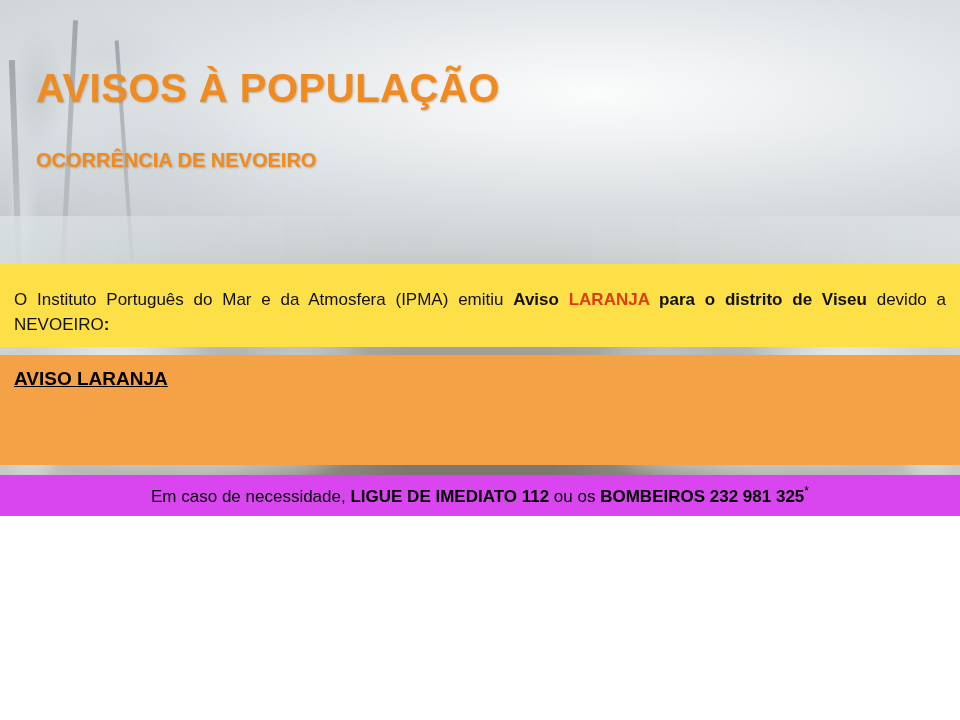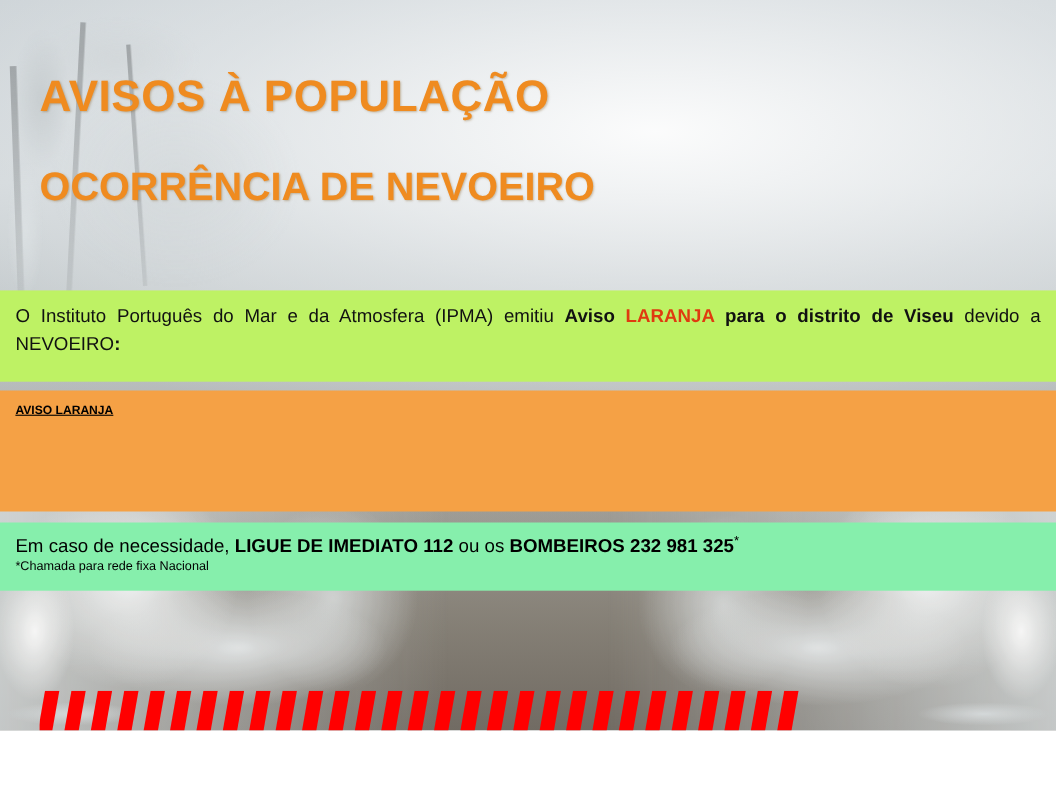--- a/index.html
+++ b/index.html
@@ -6,21 +6,21 @@
     margin: 0;
     padding: 0;
     background: #ffffff;
   }
   body {
     font-family: "Liberation Sans", sans-serif;
   }
   #poster {
     position: relative;
     width: 960px;
-    height: 664px;
+    height: 516px;
     overflow: hidden;
     background: #9aa2a6;
   }
 
   
   .bg {
     position: absolute;
     inset: 0;
     background:
       
@@ -88,38 +88,38 @@
     font-size: 40px;
     font-weight: bold;
     letter-spacing: 0.5px;
     color: #ef8b20;
     text-shadow: 1px 1px 2px rgba(120,80,20,0.35);
   }
   .title-sub {
     position: absolute;
     left: 36px;
     top: 149px;
-    font-size: 36px;
+    font-size: 20px;
     font-weight: bold;
     color: #ef8b20;
     text-shadow: 1px 1px 2px rgba(120,80,20,0.35);
   }
 
   
   .band {
     position: absolute;
     left: 0;
     width: 960px;
     box-sizing: border-box;
   }
   .band-intro {
     top: 264px;
     height: 83px;
-    background: #bef264;
-    padding: 12px 14px 0 14px;
+    background: #fde047;
+    padding: 24px 14px 0 14px;
     font-size: 17px;
     color: #111111;
     line-height: 1.45;
   }
   .band-intro .p {
     text-align: justify;
     margin: 0;
   }
   .b { font-weight: bold; }
   .laranja-word { font-weight: bold; color: #e03a10; }
@@ -129,30 +129,31 @@
     height: 110px;
     background: #f5a145;
     padding: 10px 14px 0 14px;
     font-size: 16.5px;
     color: #000000;
     line-height: 1.5;
   }
   .band-orange .head {
     font-weight: bold;
     text-decoration: underline;
-    font-size: 11px;
+    font-size: 19px;
   }
 
   .band-emerg {
     top: 475px;
     height: 62px;
-    background: #86efac;
+    background: #d946ef;
     padding: 9px 14px 0 14px;
     font-size: 17px;
     color: #000000;
+    text-align: center;
   }
   .band-emerg .small {
     font-size: 11.5px;
     display: block;
     margin-top: 2px;
   }
   .star { font-size: 12px; vertical-align: super; }
 
   
   .stripes {
@@ -202,21 +203,20 @@
   <div class="band band-intro">
     <p class="p"><span>O Instituto Português do Mar e da Atmosfera (IPMA) emitiu </span><span class="b">Aviso </span><span class="laranja-word">LARANJA</span><span class="b"> para o distrito de Viseu</span><span> devido a NEVOEIRO</span><span class="b">:</span></p>
   </div>
 
   <div class="band band-orange">
     <div class="head">AVISO LARANJA</div>
   </div>
 
   <div class="band band-emerg">
     <div><span>Em caso de necessidade, </span><span class="b">LIGUE DE IMEDIATO 112</span><span> ou os </span><span class="b">BOMBEIROS 232 981 325</span><span class="star">*</span></div>
-    <span class="small">*Chamada para rede fixa Nacional</span>
   </div>
 
   <div class="stripes">
       <div class="stripe"></div>
       <div class="stripe"></div>
       <div class="stripe"></div>
       <div class="stripe"></div>
       <div class="stripe"></div>
       <div class="stripe"></div>
       <div class="stripe"></div>

